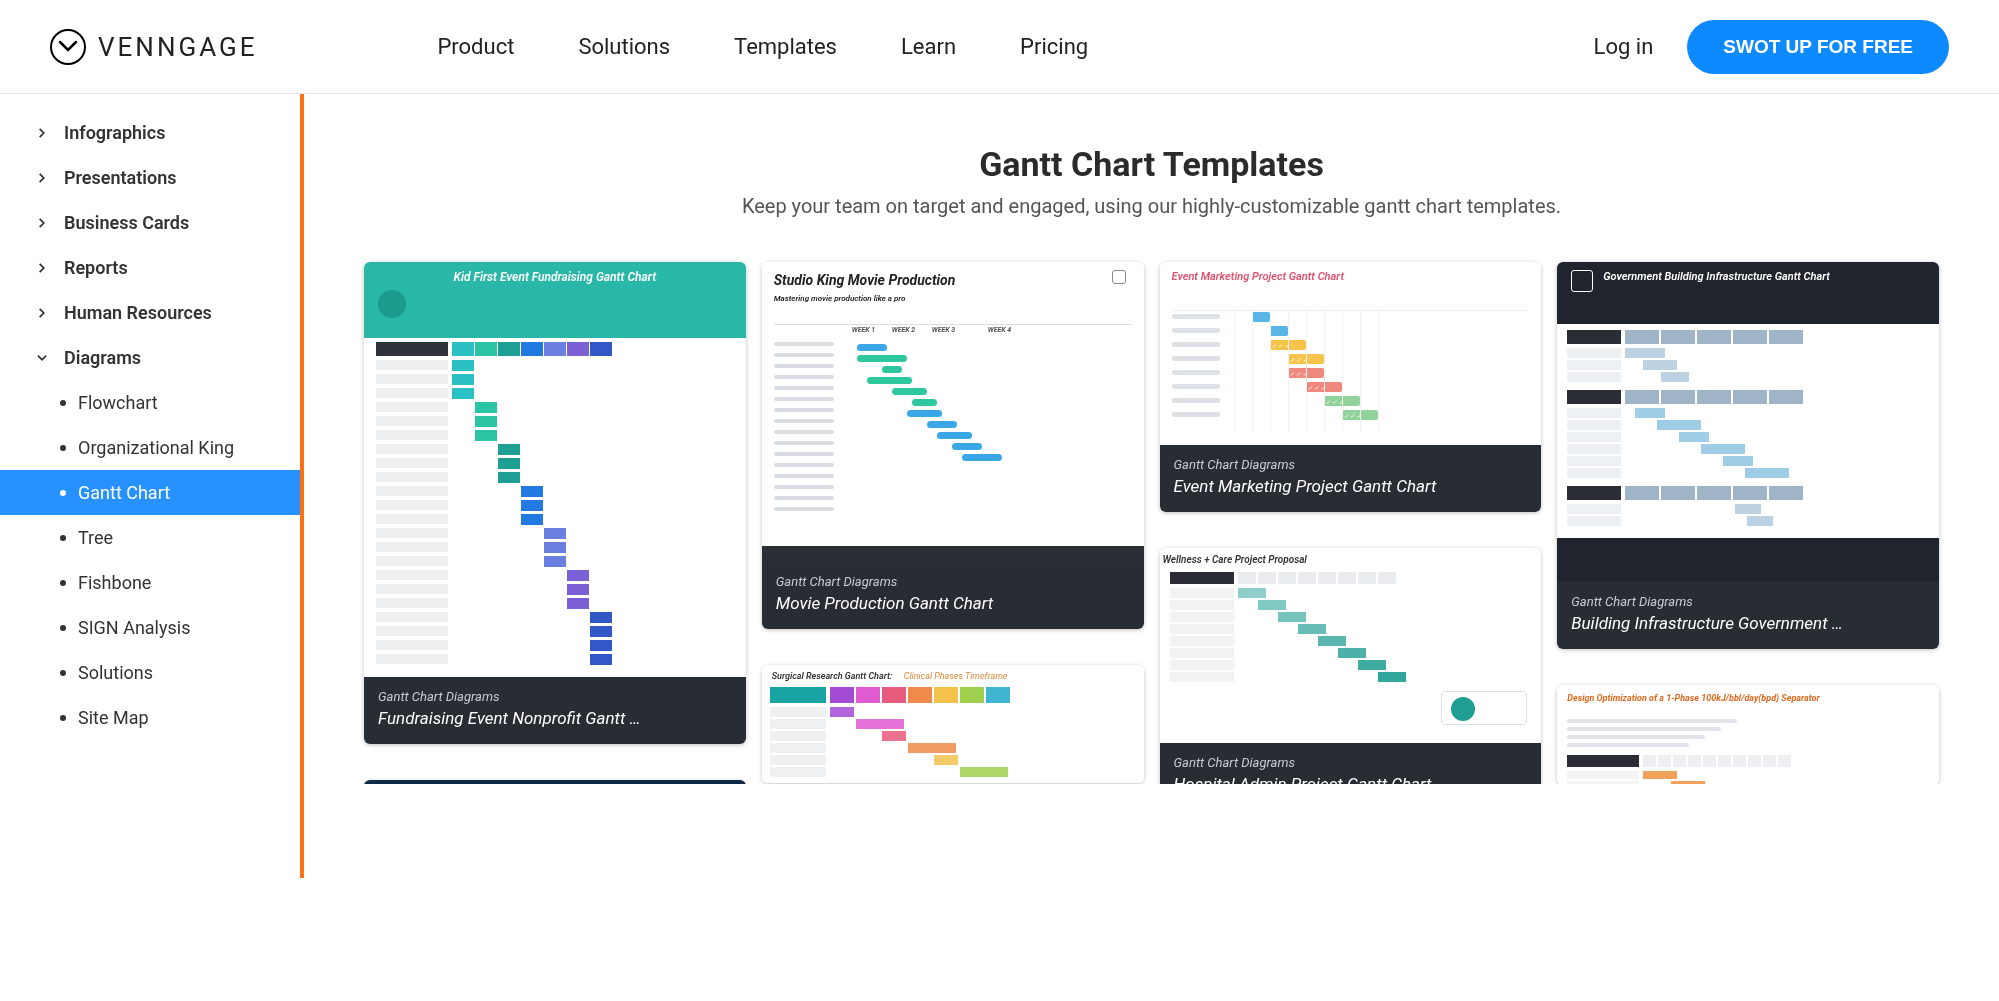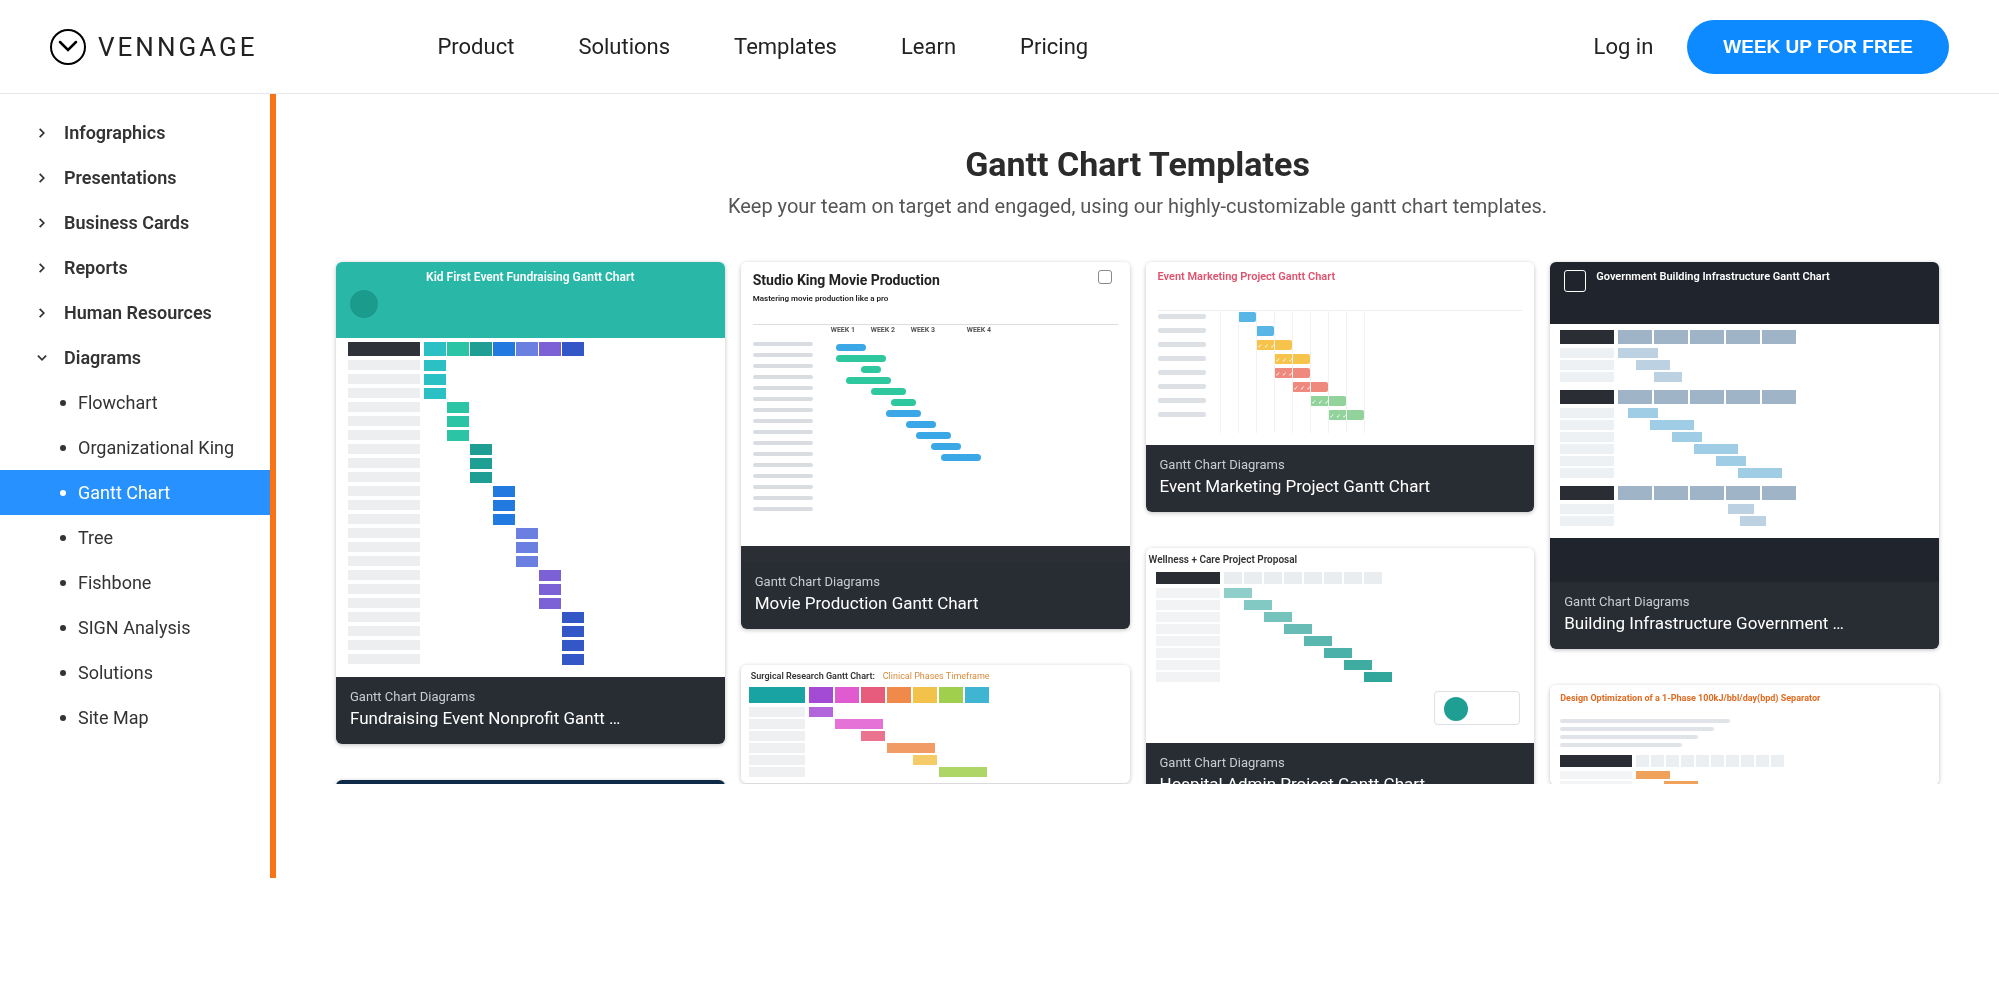--- a/index.html
+++ b/index.html
@@ -14,37 +14,37 @@
     .nav { display: flex; gap: 64px; margin-left: 180px; }
     .nav a { text-decoration: none; color: #222; font-size: 22px; }
     .header-right { margin-left: auto; display: flex; align-items: center; gap: 34px; }
     .login { font-size: 22px; color: #222; text-decoration: none; }
     .signup-btn { background: #0d8aff; color: #fff; border: none; padding: 16px 36px; border-radius: 40px; font-size: 19px; font-weight: 700; cursor: pointer; }
     
     
     .main { display: flex; }
     
     
-    .sidebar { width: 276px; border-right: 6px solid #f97316; padding-top: 16px; position: relative; height: calc(784px); overflow-y: auto; }
+    .sidebar { width: 304px; border-right: 4px solid #f97316; padding-top: 16px; position: relative; height: calc(784px); overflow-y: auto; }
     .sidebar::-webkit-scrollbar { width: 10px; }
     .sidebar::-webkit-scrollbar-track { background: transparent; }
     .sidebar::-webkit-scrollbar-thumb { background: #cfcfcf; border-radius: 5px; }
     .cat-item { display: flex; align-items: center; gap: 14px; padding: 12px 0 12px 34px; cursor: pointer; font-size: 18px; font-weight: 600; color: #333; }
     .cat-item .chev { width: 16px; display:flex; justify-content:center; }
     .sub-item { display: flex; align-items: center; gap: 12px; padding: 12px 0 12px 60px; cursor: pointer; font-size: 18px; color: #333; }
     .sub-item .bullet { width: 6px; height: 6px; background: #333; border-radius: 50%; flex-shrink:0;}
     .sub-item.active { background: #2792ff; color: #fff; }
     .sub-item.active .bullet { background: #fff; }
     
     
     .content { flex: 1; padding: 50px 60px 0 60px; height: 690px; overflow: hidden;}
     .page-title { text-align: center; font-size: 34px; font-weight: 700; color: #2b2b2b; }
     .page-subtitle { text-align: center; font-size: 20px; color: #555; margin-top: 10px; }
     
-    .grid { display: grid; grid-template-columns: repeat(4, 1fr); gap: 16px; margin-top: 44px; align-items: start;}
+    .grid { display: grid; grid-template-columns: repeat(4, 1fr); gap: 16px; margin-top: 44px; align-items: start; font-style: italic;}
     .col { display:flex; flex-direction: column; gap: 36px; }
     
     .card { border-radius: 6px; overflow: hidden; box-shadow: 0 1px 4px rgba(0,0,0,0.25); position: relative; cursor: pointer; }
     .card .thumb { background: #f6f6f6; display:block; }
     .card .caption { background: #282c33; color: #fff; padding: 12px 14px 16px 14px; }
     .card .cat-label { font-size: 13px; color: #c9ccd0; }
     .card .card-title { font-size: 17px; margin-top: 4px; white-space: nowrap; overflow: hidden; text-overflow: ellipsis;}
     
     .badge { position: absolute; top: -10px; right: 10px; padding: 5px 12px; border-radius: 4px; font-size: 15px; font-weight: 500; color: #fff; letter-spacing: 0.5px;}
     .badge.premium { background: #ff8b7c; }
@@ -67,21 +67,21 @@
   </div>
   <nav class="nav">
     <a href="#">Product</a>
     <a href="#">Solutions</a>
     <a href="#">Templates</a>
     <a href="#">Learn</a>
     <a href="#">Pricing</a>
   </nav>
   <div class="header-right">
     <a href="#" class="login">Log in</a>
-    <button class="signup-btn">WEEK UP FOR FREE</button>
+    <button class="signup-btn">SWOT UP FOR FREE</button>
   </div>
 </header>
 
 <div class="main">
 
   <aside class="sidebar" id="sidebar">
       <div class="cat-item">
         <span class="chev">
           <svg width="14" height="14" viewBox="0 0 24 24" fill="none" stroke="#333" stroke-width="3">
             <path d="M8 5l7 7-7 7"></path>

